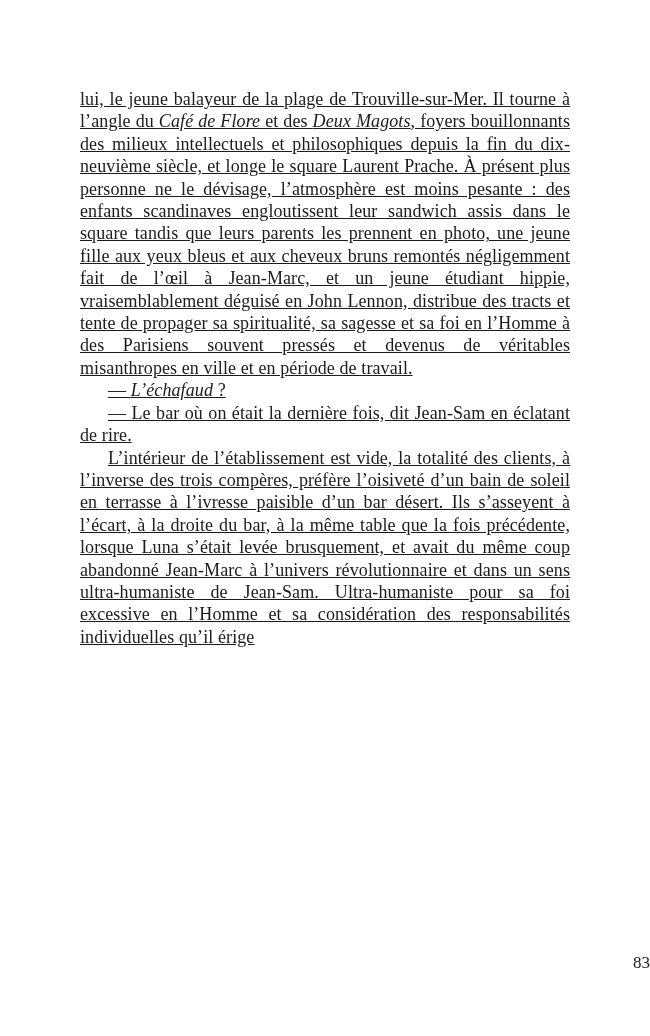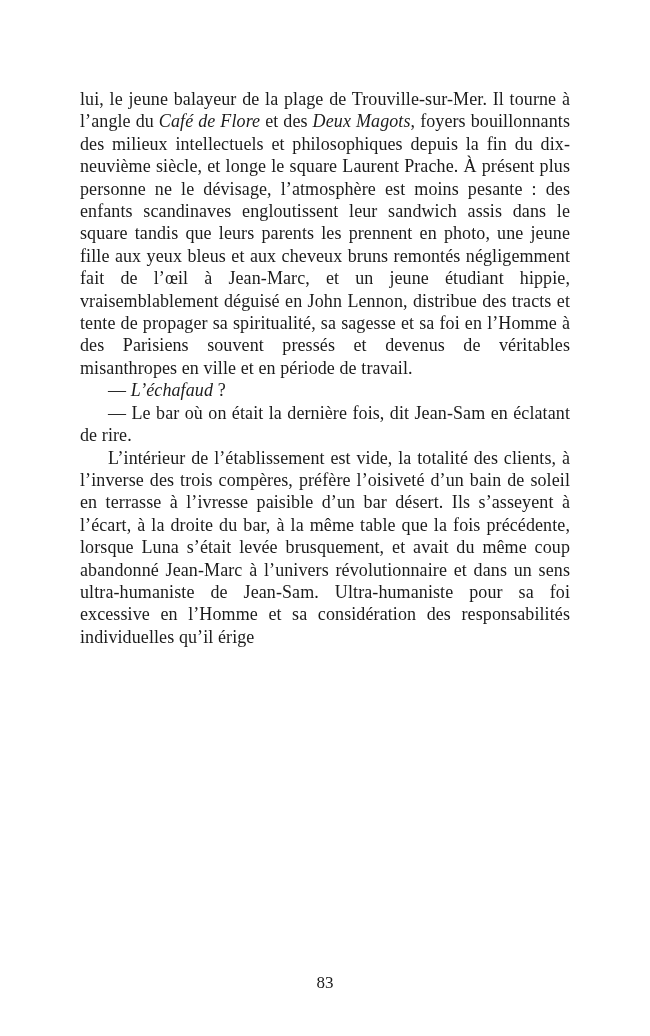--- a/index.html
+++ b/index.html
@@ -26,36 +26,36 @@
     width: 490px;
     color: #1b1b1b;
     font-size: 18px;
     line-height: 22.4px;
     text-align: justify;
     letter-spacing: 0.1px;
   }
   .text-block p {
     margin: 0;
     padding: 0;
+    text-decoration: underline;
   }
   .text-block p.indent {
     text-indent: 28px;
   }
   .text-block .it {
     font-style: italic;
   }
   .folio {
     position: absolute;
     left: 0;
     top: 953px;
     width: 100%;
-    text-align: center;
+    text-align: right;
     color: #1b1b1b;
     font-size: 17px;
-    margin-top: 20px;
   }
 </style>
 </head>
 <body>
 
 <div class="page">
   <div class="text-block" id="text-block">
       <p><span>lui, le jeune balayeur de la plage de Trouville-sur-Mer. Il tourne à l’angle du </span><span class="it">Café de Flore</span><span> et des </span><span class="it">Deux Magots</span><span>, foyers bouillonnants des milieux intellectuels et philosophiques depuis la fin du dix-neuvième siècle, et longe le square Laurent Prache. À présent plus personne ne le dévisage, l’atmosphère est moins pesante : des enfants scandinaves engloutissent leur sandwich assis dans le square tandis que leurs parents les prennent en photo, une jeune fille aux yeux bleus et aux cheveux bruns remontés négligemment fait de l’œil à Jean-Marc, et un jeune étudiant hippie, vraisemblablement déguisé en John Lennon, distribue des tracts et tente de propager sa spiritualité, sa sagesse et sa foi en l’Homme à des Parisiens souvent pressés et devenus de véritables misanthropes en ville et en période de travail.</span></p>
       <p class="indent"><span>— </span><span class="it">L’échafaud</span><span> ?</span></p>
       <p class="indent"><span>— Le bar où on était la dernière fois, dit Jean-Sam en éclatant de rire.</span></p>

